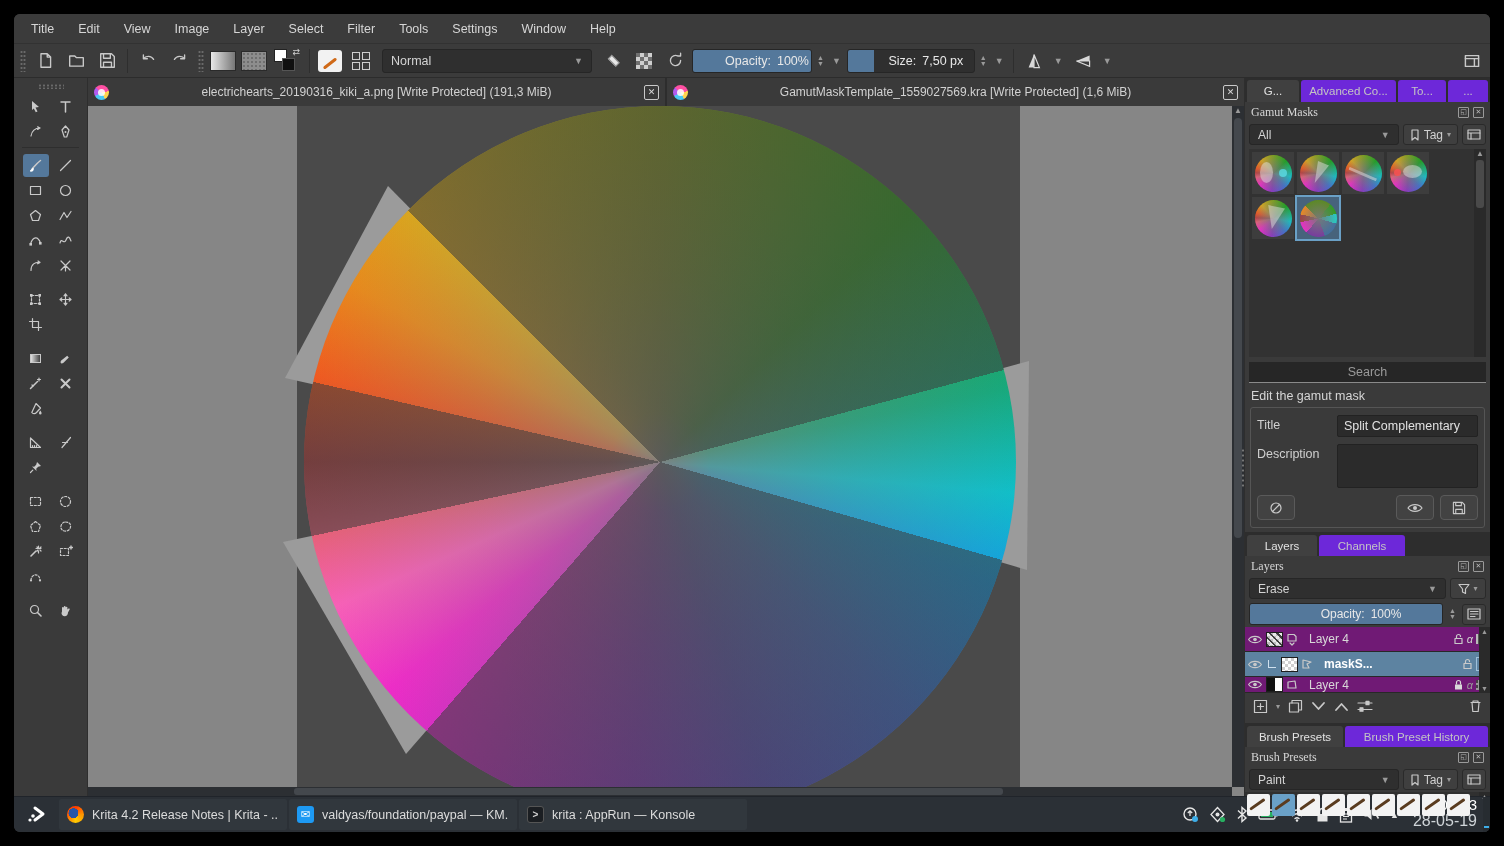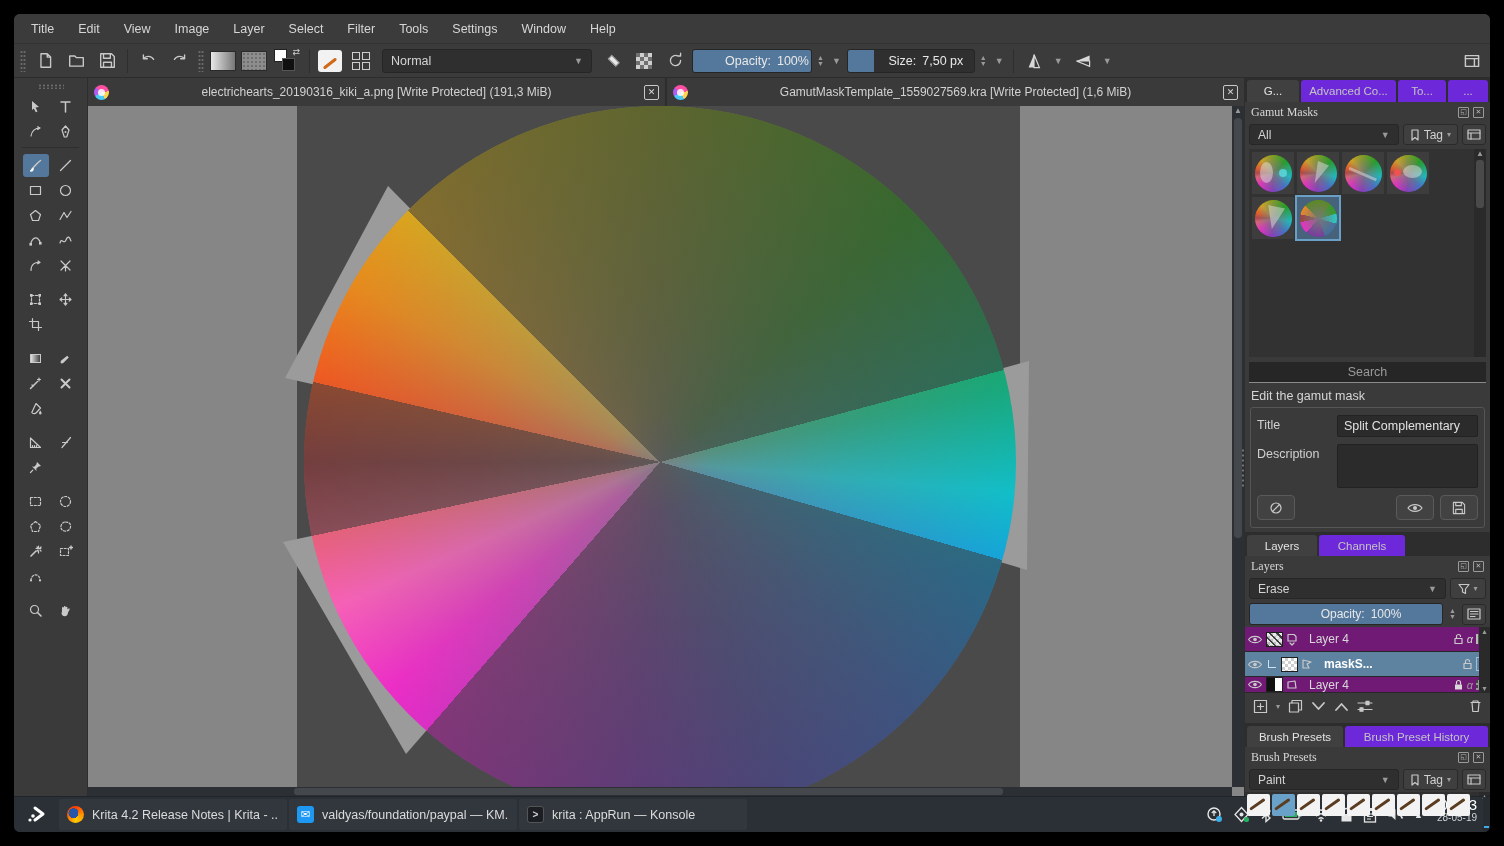--- a/index.html
+++ b/index.html
@@ -157,21 +157,21 @@
   .ticon16 { width:17px; height:17px; flex:0 0 auto; border-radius:3px; display:flex; align-items:center; justify-content:center;}
   .firefox { border-radius:50%; background:radial-gradient(circle at 38% 42%, #2656a8 0 34%, transparent 35%), conic-gradient(#ff3b00,#ff9500,#ffcb00,#ff5a00,#ff3b00);}
   .kmail { background:#1d99f3; color:#fff; font-size:11px; }
   .konsole { background:#1b1e22; border:1px solid #555; color:#d0d0d0; font-size:10px; font-weight:bold;}
   .kritat { border-radius:50%; background:conic-gradient(#ff4fa3 0 80deg,#ffd34f 80deg 150deg,#49c9f5 150deg 240deg,#b05cf0 240deg 310deg,#ff4fa3 310deg 360deg); position:relative;}
   .kritat::after{content:"";position:absolute;left:5px;top:5px;width:7px;height:7px;border-radius:50%;background:rgba(255,255,255,.9);}
   .tray { margin-left:auto; display:flex; align-items:center; gap:10px; padding:0 8px; }
   .tray svg { display:block; }
   .clock { text-align:right; color:#fff; line-height:1.05; padding:0 6px;}
   .clock .tm { font-size:15px; }
-  .clock .dt { font-size:10px; color:#cfd4d8; }
+  .clock .dt { font-size:16px; color:#cfd4d8; }
   .peek { width:7px; background:#272c31; position:relative; }
   .peek::after { content:""; position:absolute; right:1px; bottom:4px; width:5px; height:2px; background:#3daee9; }
 </style>
 </head>
 <body>
 
 <div class="screen">
 <div class="desktop">
 
   <div class="menubar">

